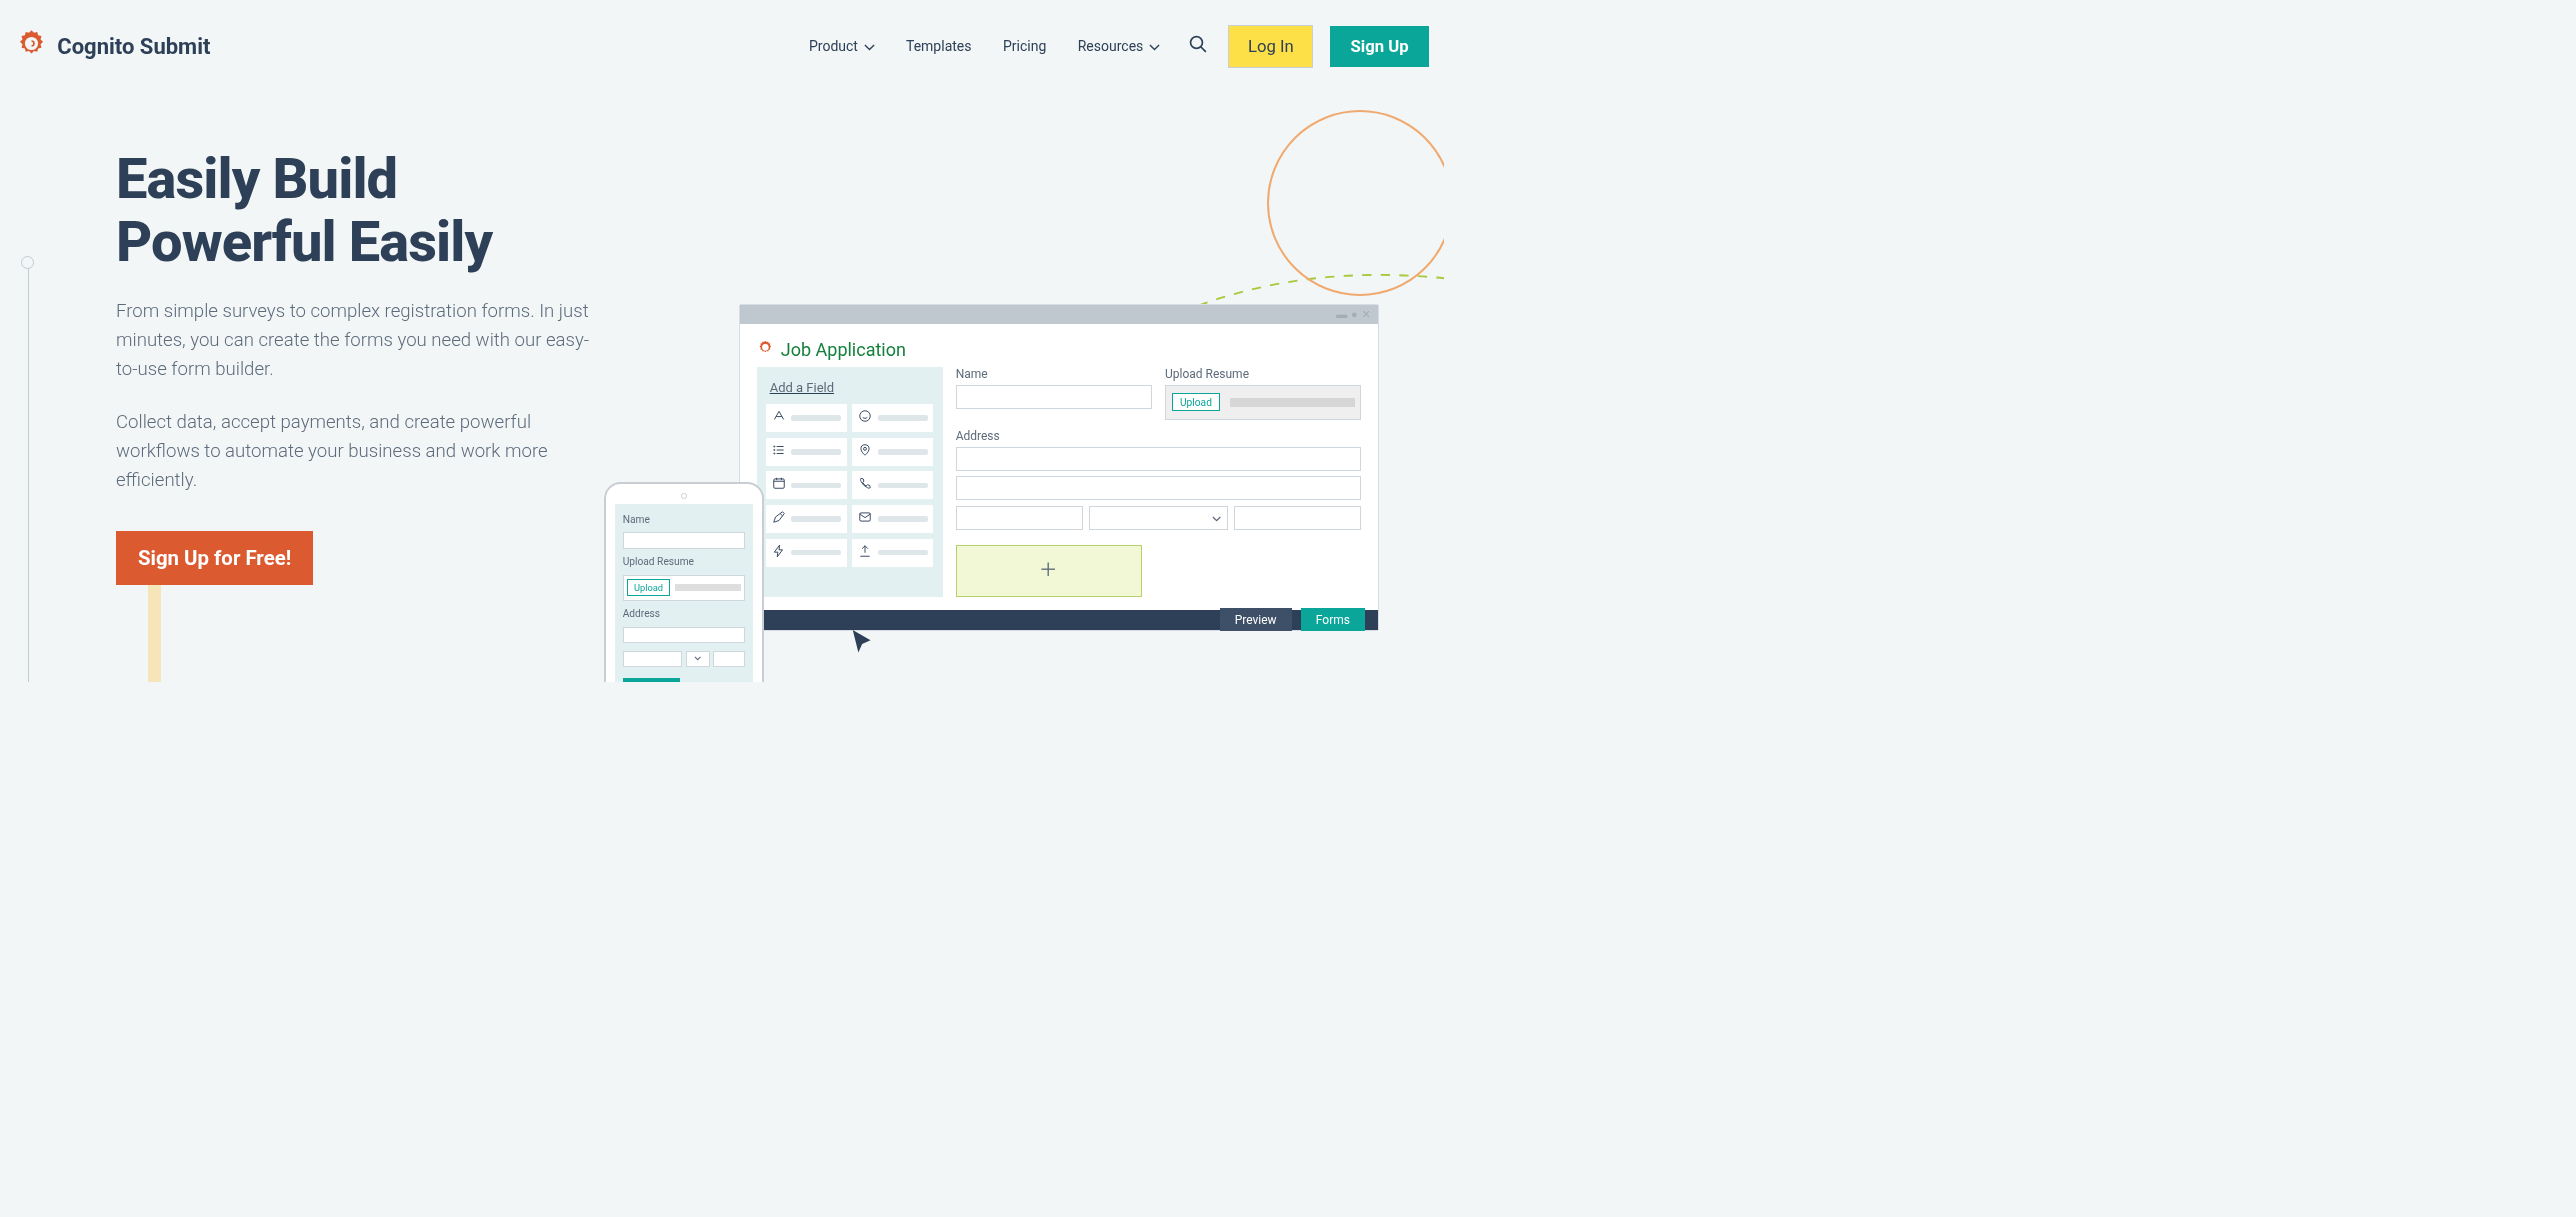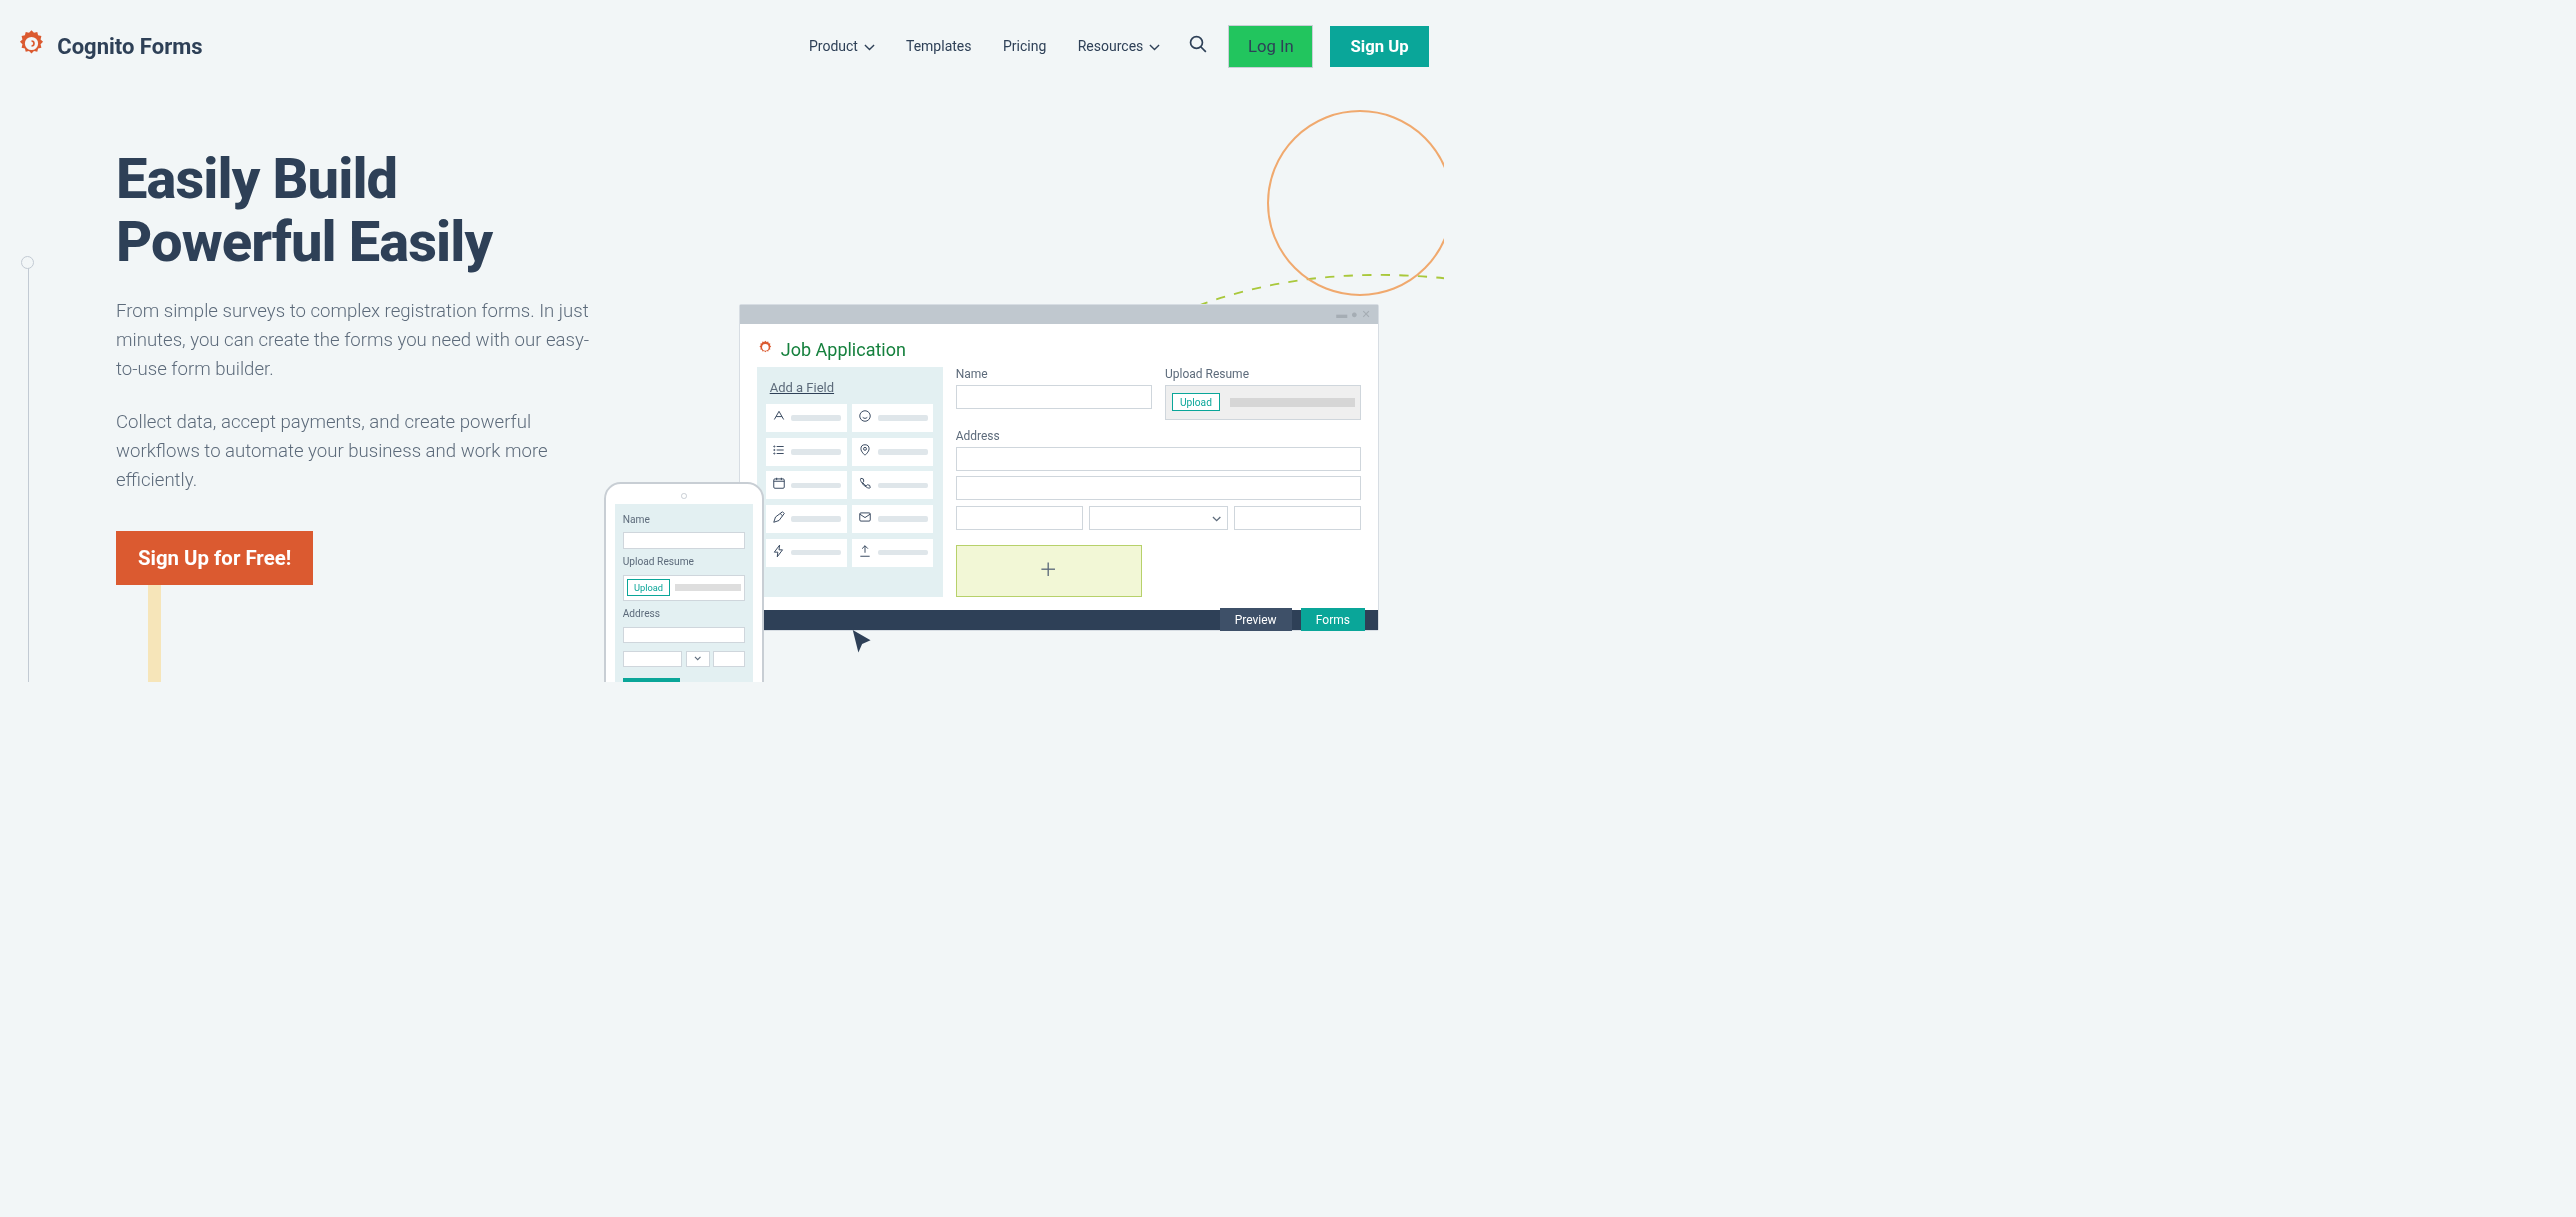--- a/index.html
+++ b/index.html
@@ -47,21 +47,21 @@
   }
   .chevron { width: 11px; height: 7.4px; }
   .search-btn { padding: 3.7px; cursor: pointer; }
   .search-btn svg { width: 20.4px; height: 20.4px; stroke:#2e4057;}
 
   .btn-login {
     border: 0.9px solid #c9cfd6;
     padding: 11px 18.6px;
     font-size: 16.7px;
     color: #2e4057;
-    background: #22c55e;
+    background: #fde047;
     cursor: pointer;
   }
   .btn-signup {
     background: #0aa699;
     color: #fff;
     font-size: 16.7px;
     font-weight: 700;
     padding: 11px 20.4px;
     cursor: pointer;
   }
@@ -219,21 +219,21 @@
 <div class="deco-circle"></div>
 <div class="deco-yellow"></div>
 
 <div class="header">
   <div class="logo">
     <span>
       <svg viewBox="0 0 40 40" fill="#db5a30">
           <path d="M20 4l3 3 4-1 1 4 4 1-1 4 3 3-3 3 1 4-4 1-1 4-4-1-3 3-3-3-4 1-1-4-4-1 1-4-3-3 3-3-1-4 4-1 1-4 4 1 3-3z M20 12a8 8 0 100 16 8 8 0 000-16z M20 16a4 4 0 010 8v-2a2 2 0 000-4v-2z" fill-rule="evenodd"></path>
         </svg>
     </span>
-    <span>Cognito Forms</span>
+    <span>Cognito Submit</span>
   </div>
 
   <div class="nav">
     <div class="nav-item">
       <span>Product</span>
       <span>
         <svg class="chevron" viewBox="0 0 12 8" fill="none" stroke="#2e4057" stroke-width="1.5">
             <path d="M1 1l5 5 5-5"></path>
           </svg>
       </span>

